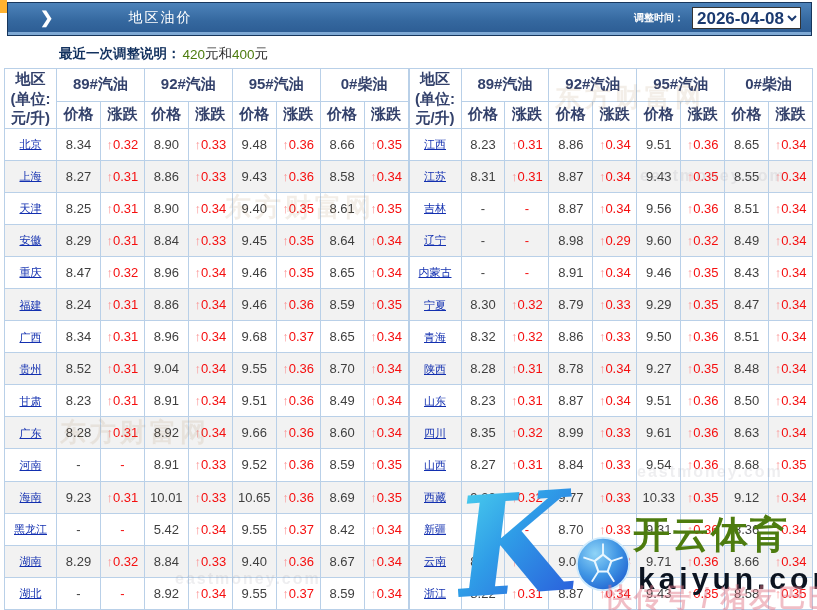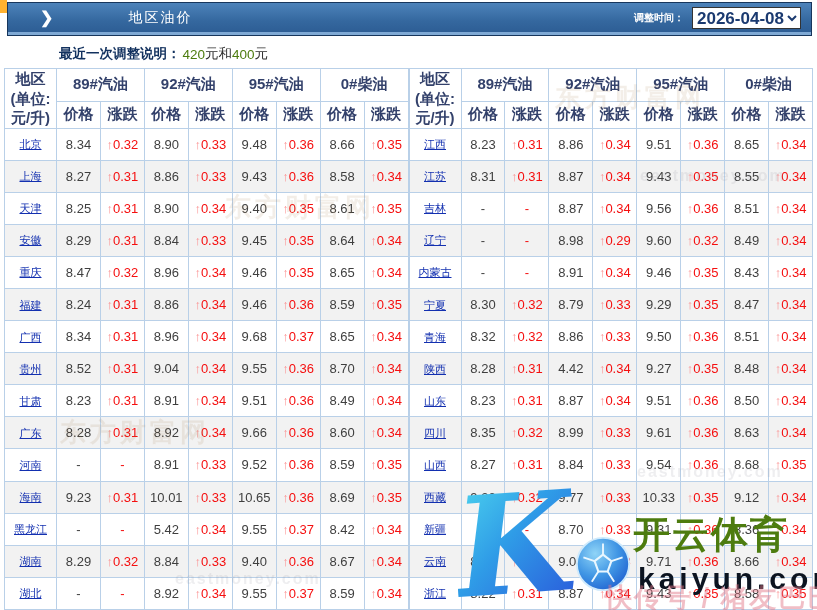--- a/index.html
+++ b/index.html
@@ -407,21 +407,21 @@
             <td class="chg"><span class="arrow">↑</span>0.33</td>
             <td class="price">9.50</td>
             <td class="chg"><span class="arrow">↑</span>0.36</td>
             <td class="price">8.51</td>
             <td class="chg"><span class="arrow">↑</span>0.34</td>
           </tr>
           <tr class="alt">
             <td><a class="region-link" href="#">陕西</a></td>
             <td class="price">8.28</td>
             <td class="chg"><span class="arrow">↑</span>0.31</td>
-            <td class="price">4.42</td>
+            <td class="price">8.78</td>
             <td class="chg"><span class="arrow">↑</span>0.34</td>
             <td class="price">9.27</td>
             <td class="chg"><span class="arrow">↑</span>0.35</td>
             <td class="price">8.48</td>
             <td class="chg"><span class="arrow">↑</span>0.34</td>
           </tr>
           <tr>
             <td><a class="region-link" href="#">山东</a></td>
             <td class="price">8.23</td>
             <td class="chg"><span class="arrow">↑</span>0.31</td>

